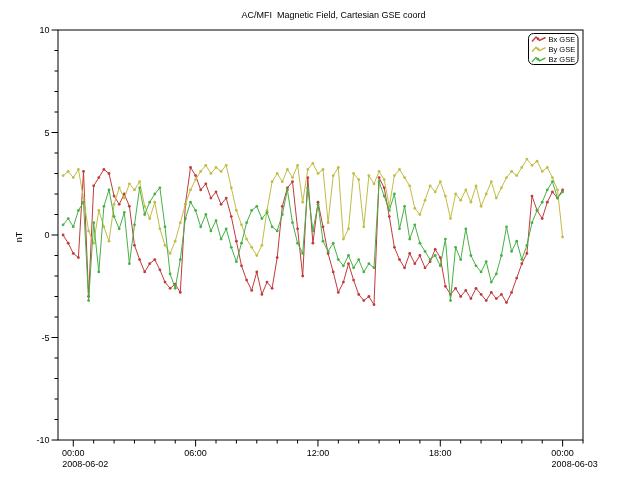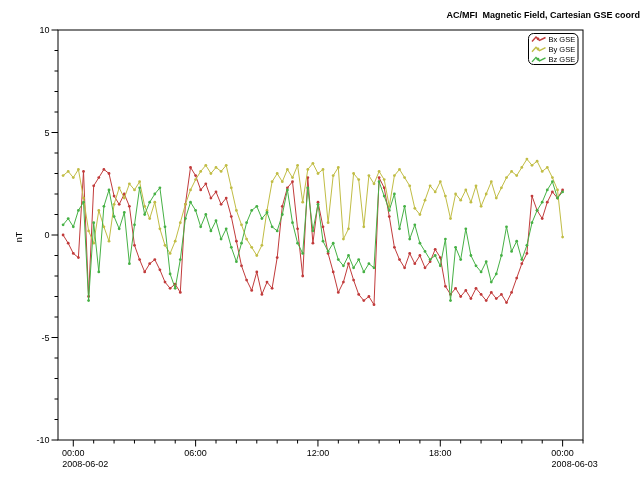--- a/index.html
+++ b/index.html
@@ -1,19 +1,19 @@
 <!DOCTYPE html>
 <html><head>
 <meta charset="utf-8">
 <style>
   html,body{margin:0;padding:0;background:#ffffff;}
   #stage{position:relative;width:640px;height:480px;background:#ffffff;overflow:hidden;
          font-family:"Liberation Sans",sans-serif;}
-  #chart-title{position:absolute;left:0;right:0;top:10px;text-align:right;
-               font-size:9px;font-weight:bold;color:#000;white-space:pre;padding-left:27px;}
+  #chart-title{position:absolute;left:0;right:0;top:10px;text-align:center;
+               font-size:9px;font-weight:normal;color:#000;white-space:pre;padding-left:27px;}
   svg{position:absolute;left:0;top:0;}
   svg text{font-family:"Liberation Sans",sans-serif;fill:#000;}
 </style>
 </head>
 <body>
 
 <div id="stage">
   <div id="chart-title">AC/MFI  Magnetic Field, Cartesian GSE coord</div>
   <svg id="plot" width="640" height="480">
       <rect x="58" y="30" width="525" height="410" fill="none" stroke="#000" stroke-width="1"></rect>

